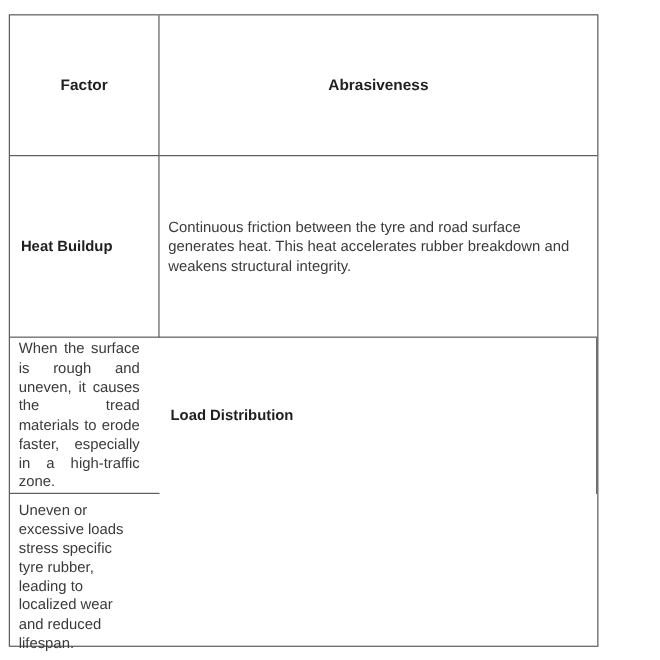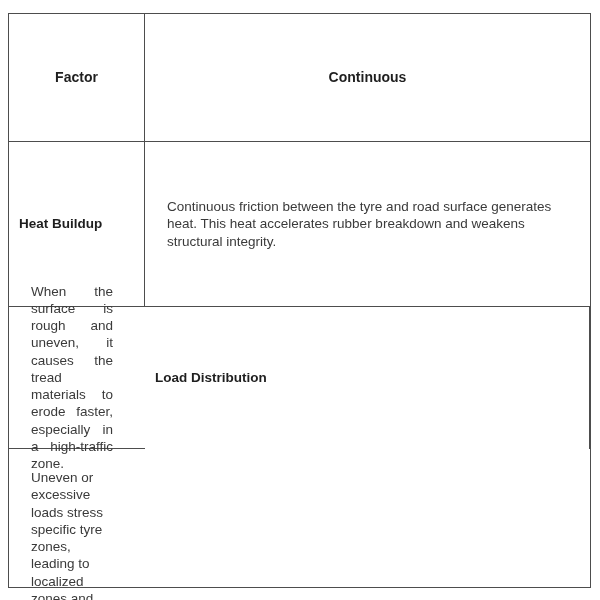--- a/index.html
+++ b/index.html
@@ -15,21 +15,21 @@
   .page {
     position: relative;
     width: 600px;
     height: 600px;
     background: #ffffff;
   }
   .factor-table {
     position: absolute;
     left: 8px;
     top: 13px;
-    width: 583px;
+    width: 536px;
     height: 575px;
     box-sizing: border-box;
     border: 1px solid #4d4d4d;
     display: grid;
     grid-template-columns: 136px 1fr;
     grid-template-rows: 128px 165px 142px 1fr;
     background: #ffffff;
   }
   .cell {
     box-sizing: border-box;
@@ -55,47 +55,47 @@
     font-weight: bold;
     color: #1f1f1f;
     text-align: center;
   }
   .explanation-cell {
     padding: 6px 18px 6px 8px;
     text-align: left;
     color: #3a3a3a;
   }
   .explanation-cell.justified { text-align: justify; align-items: center; }
-  .explanation-cell p { margin: 14px; }
+  .explanation-cell p { margin: 0; }
 </style>
 </head>
 <body>
 
 <div class="page">
   <div class="factor-table">
 
     <div class="cell header-cell col-divider row-divider">
       <span>Factor</span>
     </div>
     <div class="cell header-cell row-divider">
-      <span>Continuous</span>
+      <span>Abrasiveness</span>
     </div>
 
     <div class="cell factor-cell col-divider row-divider">
       <span>Heat Buildup</span>
     </div>
     <div class="cell explanation-cell row-divider">
       <p>Continuous friction between the tyre and road surface generates heat. This heat accelerates rubber breakdown and weakens structural integrity.</p>
     </div>
 
     <div class="cell explanation-cell justified row-divider">
       <p>When the surface is rough and uneven, it causes the tread materials to erode faster, especially in a high-traffic zone.</p>
     </div>
 
     <div class="cell factor-cell col-divider">
       <span>Load Distribution</span>
     </div>
     <div class="cell explanation-cell">
-      <p>Uneven or excessive loads stress specific tyre zones, leading to localized zones and reduced lifespan.</p>
+      <p>Uneven or excessive loads stress specific tyre rubber, leading to localized wear and reduced lifespan.</p>
     </div>
 
   </div>
 </div>
 
 </body></html>

